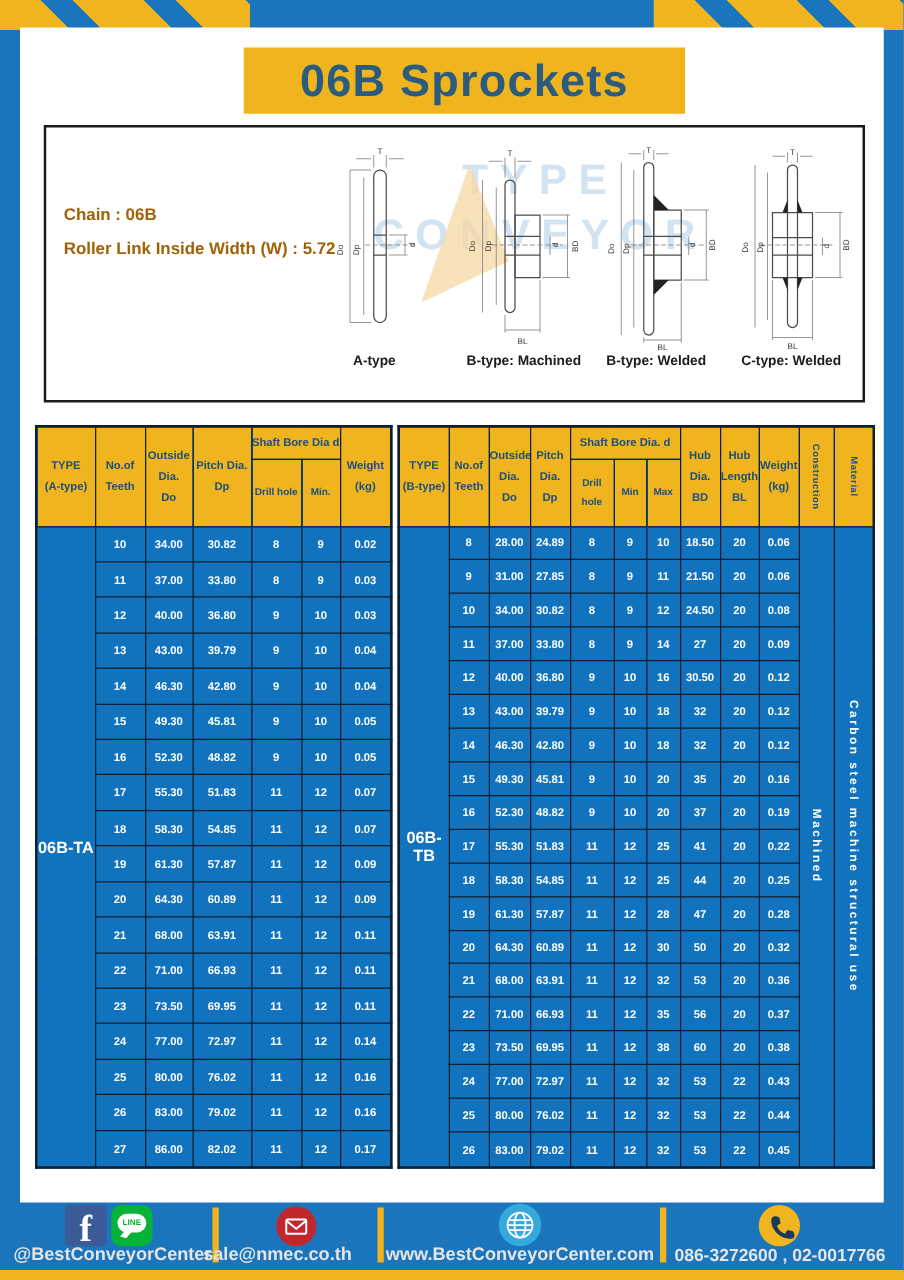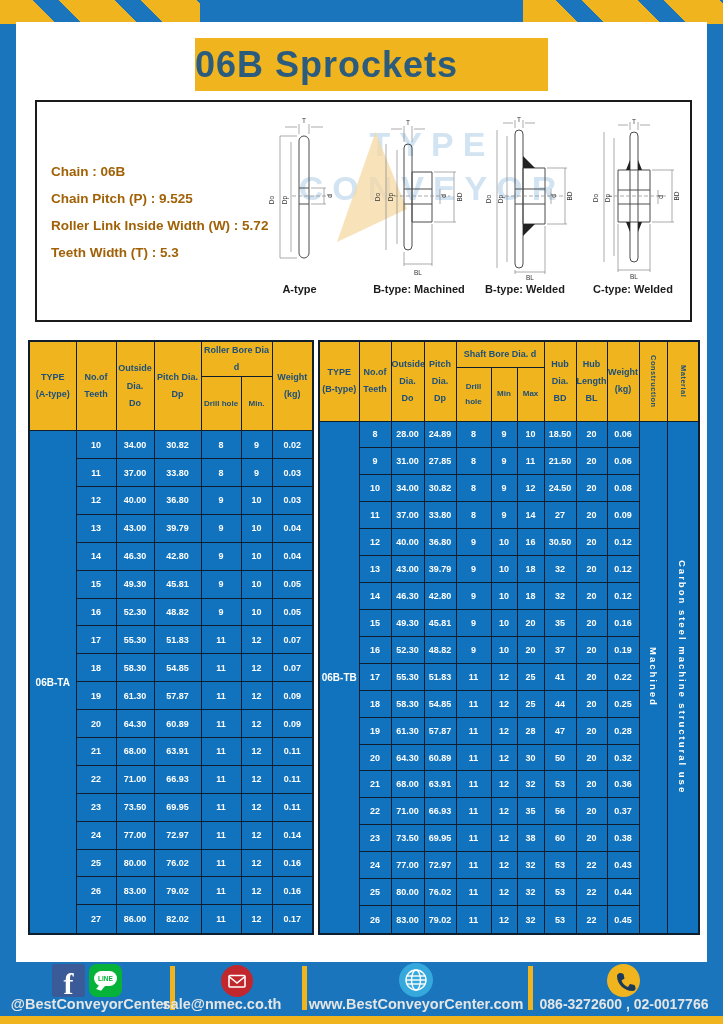--- a/index.html
+++ b/index.html
@@ -7,21 +7,21 @@
         background:#1a75bc;font-family:"Liberation Sans",sans-serif;}
   
   .stripes{position:absolute;top:0;height:24px;
            background:repeating-linear-gradient(45deg,#f0b41f 0 40px,#1a75bc 40px 58px);}
   .stripes.left{left:0;width:200px;}
   .stripes.right{right:0;width:200px;}
   
   .content{position:absolute;left:16px;top:22px;width:691px;height:940px;background:#ffffff;}
   
   .title-banner{position:absolute;left:179px;top:16px;width:353px;height:53px;
-                background:#f0b41f;display:flex;align-items:center;justify-content:flex-start;}
+                background:#f0b41f;display:flex;align-items:center;justify-content:center;}
   .title-banner span{font-size:36px;font-weight:bold;color:#2b5b7d;letter-spacing:1px;}
   
   .diagram-box{position:absolute;left:19px;top:78px;width:653px;height:218px;
                background:#fff;border:2px solid #1b1b1b;}
   .watermark{position:absolute;left:180px;top:20px;width:430px;text-align:center;z-index:0;
              color:#aecde8;opacity:.55;font-weight:bold;font-size:34px;letter-spacing:9px;line-height:44px;}
   .bird{position:absolute;left:300px;top:30px;width:0;height:0;z-index:0;opacity:.75;}
   .bird:before{content:"";position:absolute;width:70px;height:110px;background:#f6d9a4;
                clip-path:polygon(0 100%,55% 0,100% 70%);}
   .spec-block{position:absolute;left:14px;top:56px;z-index:1;}
@@ -33,21 +33,21 @@
   .dimtext{font-size:6.5px;fill:#333;}
   
   table.tbl{position:absolute;top:318px;border-collapse:collapse;table-layout:fixed;
             background:#1173be;border:2.5px solid #0f1e2d;height:595px;}
   .tbl th,.tbl td{border:1.6px solid #0f1e2d;padding:0;text-align:center;vertical-align:middle;overflow:hidden;}
   .tbl thead th{background:#f0b41f;color:#1c4f7c;font-weight:bold;font-size:9px;
                 white-space:pre-line;line-height:1.9;}
   .tbl thead th.sub{font-size:8px;}
   .tbl thead th.vhead{writing-mode:vertical-lr;font-size:7.5px;letter-spacing:.5px;line-height:1;padding:2px 0;}
   .tbl td.num-cell{color:#fff;font-size:9px;font-weight:bold;}
-  .tbl td.type-cell{color:#fff;font-size:10px;font-weight:bold;}
+  .tbl td.type-cell{color:#fff;font-size:13px;font-weight:bold;}
   .tbl td.vcell{writing-mode:vertical-lr;color:#fff;font-size:9.5px;font-weight:bold;letter-spacing:2px;}
   
   .footer-label{position:absolute;font-size:14.5px;font-weight:bold;color:#e5e5e5;text-align:center;white-space:nowrap;}
   .sep{position:absolute;width:5px;height:44px;background:#f0b41f;top:966px;}
   .bottom-strip{position:absolute;left:0;bottom:0;width:723px;height:8px;background:#f0b41f;}
   .fb-icon{position:absolute;left:52px;top:964px;width:33px;height:33px;background:#3a5a98;border-radius:3px;
            color:#fff;font-family:"Liberation Serif",serif;font-weight:bold;font-size:30px;
            text-align:center;line-height:40px;overflow:hidden;}
   .line-icon{position:absolute;left:89px;top:964px;width:33px;height:33px;background:#06b338;border-radius:8px;}
   .line-bubble{position:absolute;left:5px;top:7px;width:23px;height:15px;background:#fff;border-radius:8px;
@@ -72,23 +72,21 @@
     <div class="diagram-box">
 
       <div class="watermark">
         <div>TYPE</div>
         <div>CONVEYOR</div>
       </div>
       <div class="bird"></div>
 
       <div class="spec-block">
         <div class="spec-line">Chain : 06B</div>
-        <div class="spec-line">Chain Pitch (P) : 9.525</div>
         <div class="spec-line">Roller Link Inside Width (W) : 5.72</div>
-        <div class="spec-line">Teeth Width (T) : 5.3</div>
       </div>
 
       <div class="fig" style="left:215px;width:95px;">
         <svg width="95" height="165" viewBox="0 0 95 165">
           <g stroke="#4c4c4c" stroke-width="1" fill="none">
             <rect x="47" y="20" width="10" height="122" rx="5"></rect>
             <line x1="47" y1="72" x2="57" y2="72"></line>
               <line x1="47" y1="88" x2="57" y2="88"></line>
           </g>
           <g stroke="#888" stroke-width="0.7" fill="none">
@@ -236,21 +234,21 @@
         <tr style="height:26px;">
           <th rowspan="2">TYPE
 (A-type)</th>
           <th rowspan="2">No.of
 Teeth</th>
           <th rowspan="2">Outside
 Dia.
 Do</th>
           <th rowspan="2">Pitch Dia.
 Dp</th>
-          <th colspan="2">Roller Bore Dia d</th>
+          <th colspan="2">Shaft Bore Dia d</th>
           <th rowspan="2">Weight
 (kg)</th>
         </tr>
         <tr style="height:54px;">
           <th class="sub">Drill hole</th>
           <th class="sub">Min.</th>
         </tr>
       </thead>
       <tbody>
           <tr>

